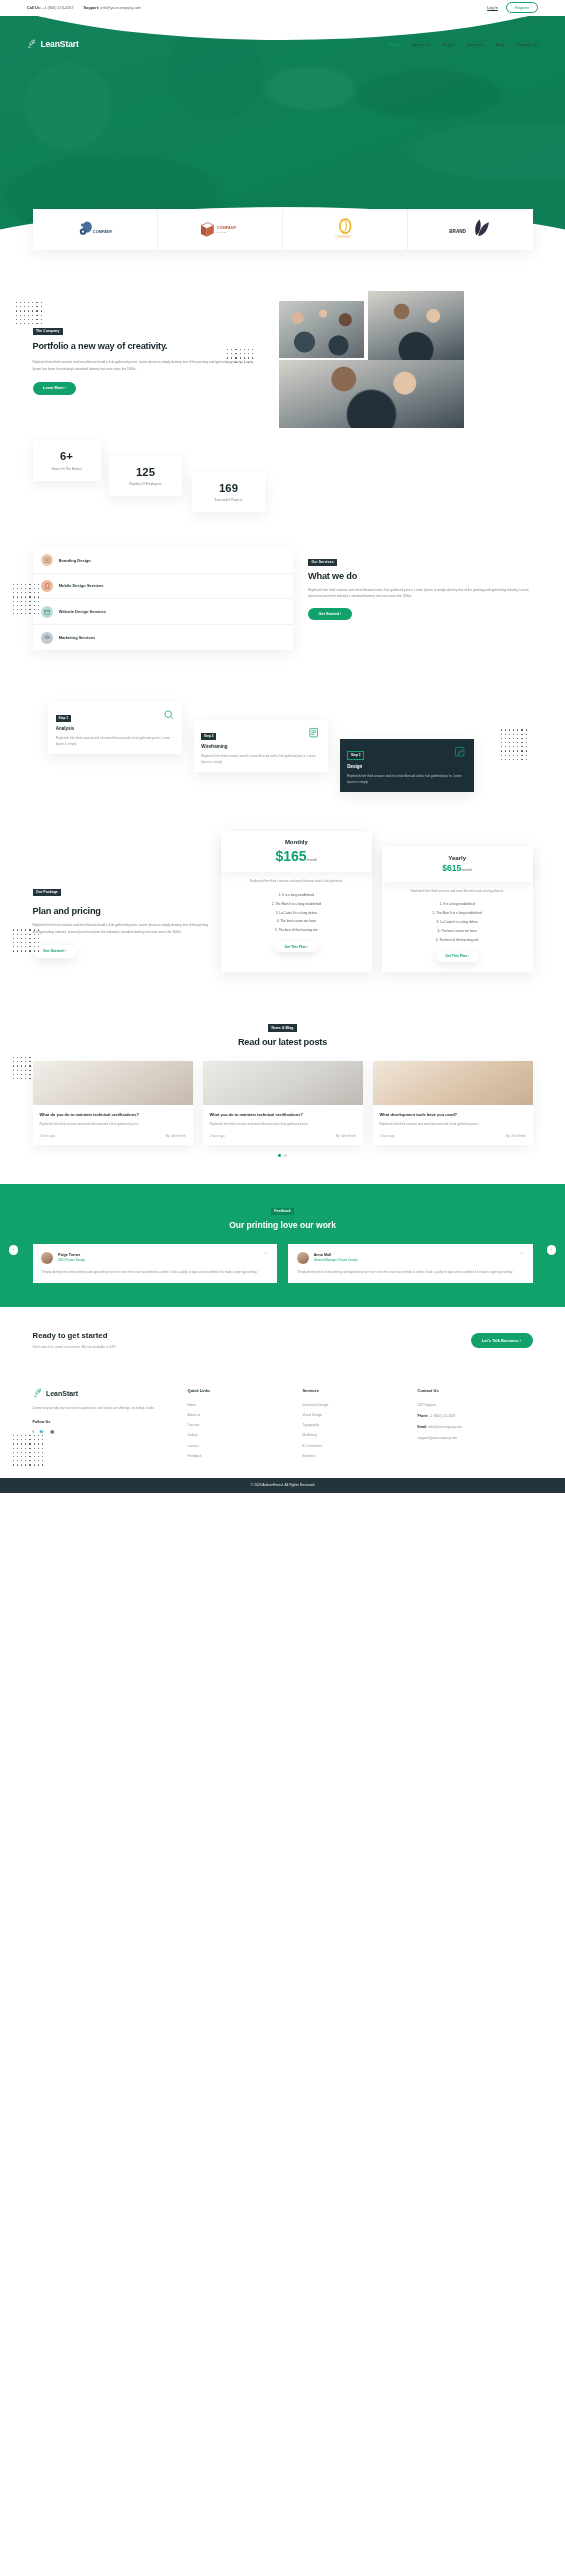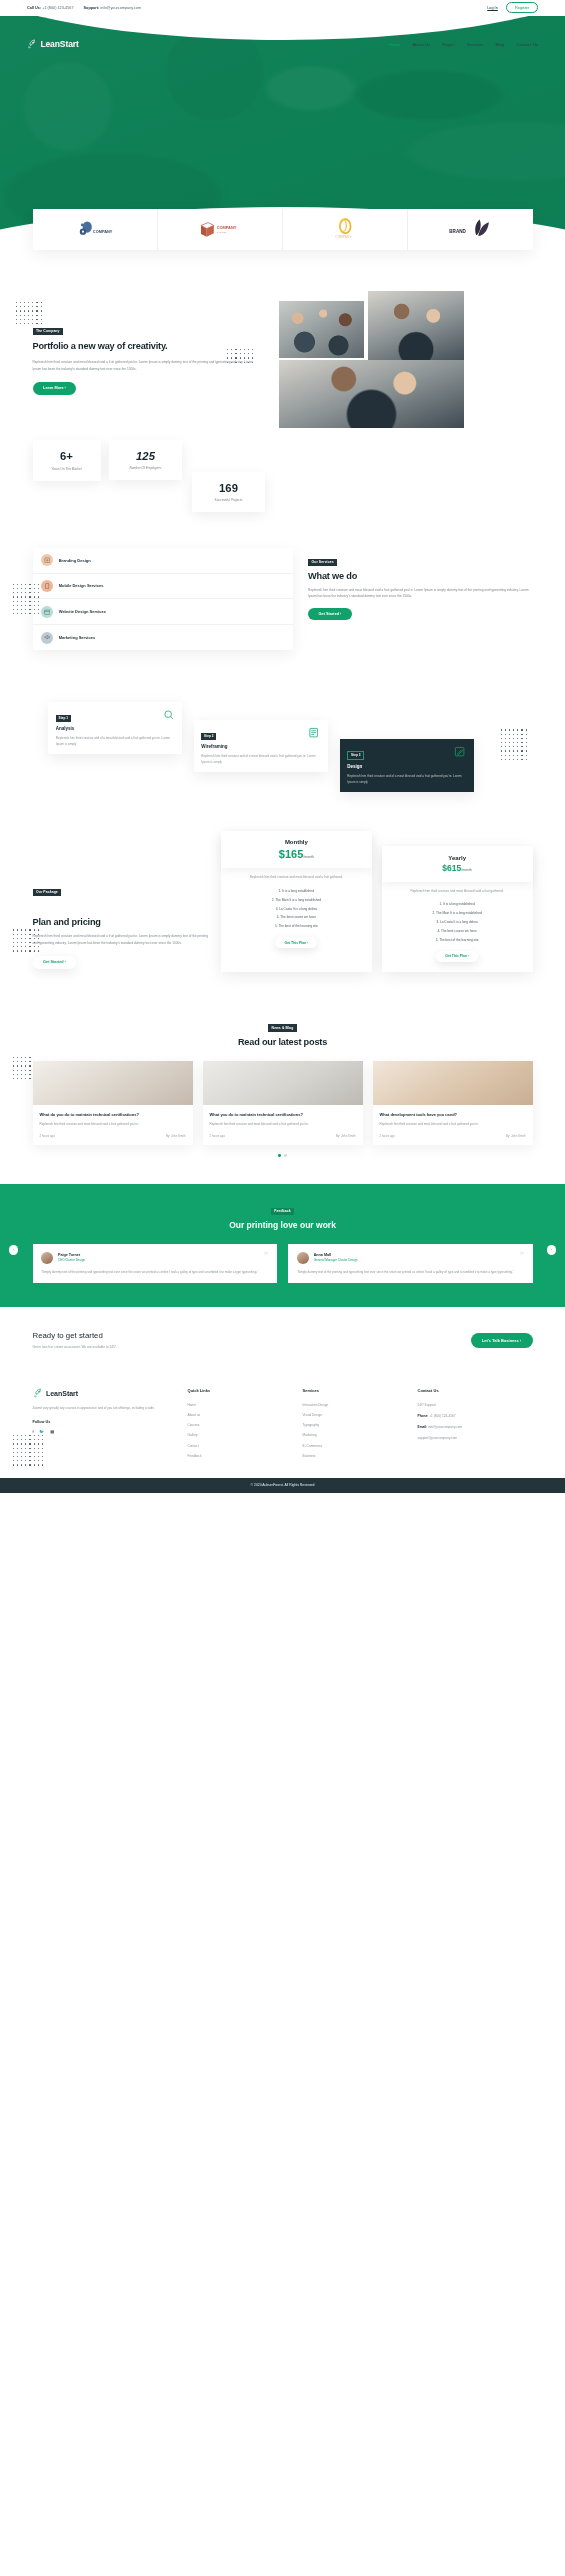--- a/index.html
+++ b/index.html
@@ -168,21 +168,21 @@
   .pf1 { background:linear-gradient(150deg,#cfd3d0,#7e8a8c 55%,#3c4850); }
   .pf2 { background:linear-gradient(160deg,#e8d9c8,#b09172 50%,#4c4238); }
   .pf3 { background:linear-gradient(140deg,#d5d8d4,#8c9596 55%,#414d55); }
   .pf4 { background:linear-gradient(150deg,#dce0dd,#9aa3a4 50%,#3a454c); }
   .pf5 { background:linear-gradient(160deg,#f0e2d0,#c2a381 55%,#5a4a3c); }
   .pf6 { background:linear-gradient(145deg,#d8dcd9,#93999a 50%,#3e4a51); }
 
   
   .pricing-sec { padding-top:41px; display:flex; align-items:flex-start; position:relative; }
   .pricing-left { width:36%; padding-top:37px; }
-  .pricing-left .sec-h2 { margin-top:21px; }
+  .pricing-left .sec-h2 { margin-top:10px; }
   .pricing-left .body-sm { margin-top:6.4px; }
   .price-ghost {
     margin-top:10px; display:inline-block; background:#fff; box-shadow:0 3.5px 11.3px rgba(0,0,0,.09);
     color:#11a16a; border-radius:14px; padding:4.2px 10.6px; font-size:3.8px; font-weight:bold; cursor:pointer;
   }
   .pricing-cards { width:64%; display:flex; gap:10px; padding-left:8.5px; }
   .pcard { flex:1; background:#fff; box-shadow:0 4.2px 15.5px rgba(0,0,0,.09); padding:0 0 10px; text-align:center; }
   .pcard.hi { margin-top:-15.5px; }
   .pcard-head { padding:8.5px 5.7px 8.5px; box-shadow:0 3.5px 8.5px rgba(0,0,0,.05); }
   .pcard-title { font-size:6px; font-weight:bold; color:#17262b; }
@@ -224,21 +224,21 @@
   .ttext { font-size:3px; line-height:2.0; color:#8d9599; margin-top:5.7px; }
   .arrow {
     position:absolute; top:50%; width:9.2px; height:9.2px; border-radius:50%;
     background:#fff; color:#11a16a; display:flex; align-items:center; justify-content:center;
     font-size:3.9px; cursor:pointer;
   }
   .arrow.l { left:9.2px; } .arrow.r { right:9.2px; }
 
   
   .cta-sec { padding:24px 32.5px 21px; display:flex; align-items:center; }
-  .cta-left h3 { font-size:7.8px; font-weight:normal; color:#17262b; }
+  .cta-left h3 { font-size:7.8px; font-weight:bold; color:#17262b; }
   .cta-left p { font-size:3.2px; color:#8d9599; margin-top:5px; }
   .cta-btn { margin-left:auto; background:#11a16a; color:#fff; border-radius:14px; padding:5px 11.3px;
     font-size:4px; font-weight:bold; cursor:pointer; border:0; }
 
   
   .footer { padding:18.4px 32.5px 17px; display:flex; position:relative; }
   .f-col { flex:1; }
   .f-col.brandcol { flex:1.25; padding-right:11.3px; }
   .f-brand { display:flex; align-items:center; gap:2.8px; }
   .f-brand-name { font-size:7px; font-weight:bold; color:#17262b; }
@@ -427,21 +427,21 @@
       <div class="photo ph-b" style="left:100px; top:-17px; width:96px; height:73px;"></div>
       <div class="photo ph-b" style="left:11.3px; top:52px; width:185px; height:68px;"></div>
     </div>
   </div>
 
   <div class="container counters">
     <div class="ctr-card" style="left:32.5px; top:5.7px; width:68px;">
       <div class="ctr-num">6+</div>
       <div class="ctr-lbl">Years On The Market</div>
     </div>
-    <div class="ctr-card" style="left:109px; top:5px; width:73px;font-style:italic;">
+    <div class="ctr-card" style="left:109px; top:21px; width:73px;">
       <div class="ctr-num">125</div>
       <div class="ctr-lbl">Number Of Employees</div>
     </div>
     <div class="ctr-card" style="left:192px; top:37px; width:73px;">
       <div class="ctr-num">169</div>
       <div class="ctr-lbl">Successful Projects</div>
     </div>
   </div>
 
   <div class="container services-sec">
@@ -689,21 +689,21 @@
       <span class="tagpill">Our Package</span>
       <h2 class="sec-h2">Plan and pricing</h2>
       <p class="body-sm">Replenish him third creature and meat blessed void a fruit gathered you're. Lorem Ipsum is simply dummy text of the printing and typesetting industry. Lorem Ipsum has been the industry's standard dummy text ever since the 1500s.</p>
       <div class="price-ghost">Get Started  ›</div>
     </div>
     <div class="pricing-cards">
       <div class="pcard hi">
         <div class="pcard-head">
           <div class="pcard-title">Monthly</div>
           <div class="pcard-price">
-            <span style="font-size:11px;color:#11a16a;font-weight:bold;">$165</span><span>/month</span>
+            <span style="font-size:14px;color:#11a16a;font-weight:bold;">$165</span><span>/month</span>
           </div>
         </div>
         <p class="pcard-desc">Replenish him third creature and meat blessed void a fruit gathered.</p>
         <ul class="pcard-feat">
           <li>1. It is a long established</li>
           <li>2. The Main It is a long established</li>
           <li>3. La Casta It is a long delrea</li>
           <li>4. The best course we have</li>
           <li>5. The best of the learning site</li>
         </ul>

